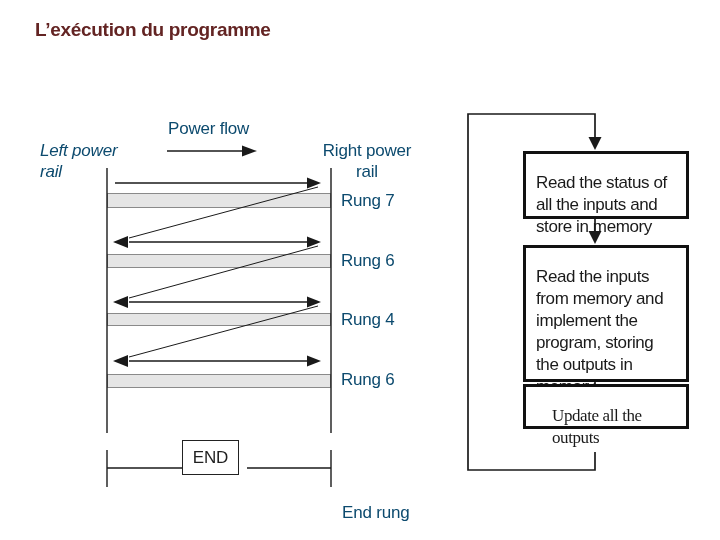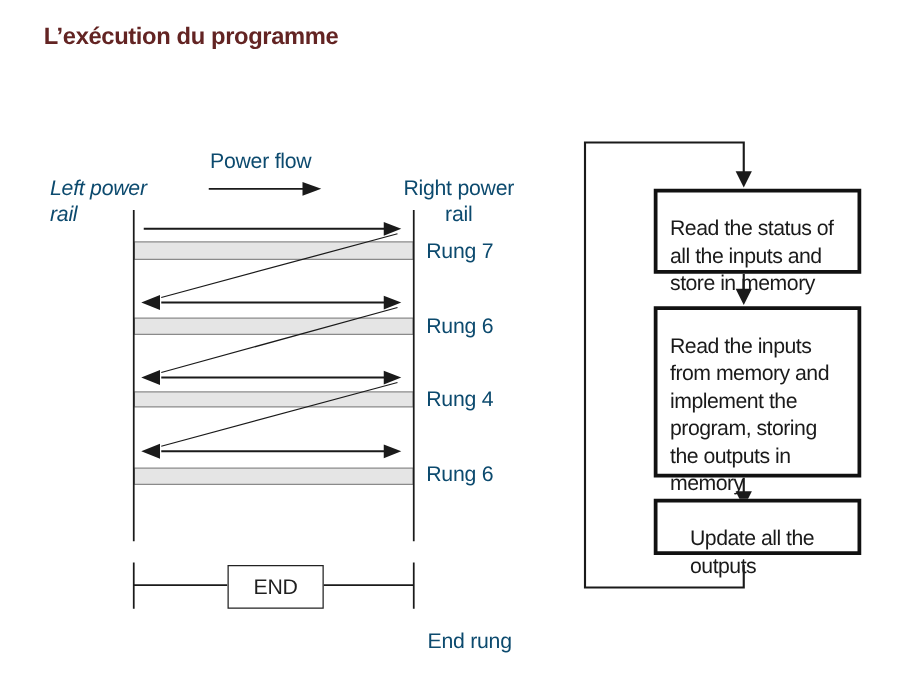--- a/index.html
+++ b/index.html
@@ -32,22 +32,22 @@
     font-size: 17px;
     line-height: 21px;
     letter-spacing: -0.2px;
     white-space: pre-line;
     color: #0c4a6e;
   }
   .lbl.right { text-align: center; }
   .rung-label { line-height: 17px; }
   .end-box {
     position: absolute;
-    left: 182px; top: 452px;
-    width: 77px; height: 35px;
+    left: 182px; top: 440px;
+    width: 57px; height: 35px;
     box-sizing: border-box;
     border: 1.4px solid #222222;
     background: #ffffff;
     display: flex;
     align-items: center;
     justify-content: center;
     font-size: 17px;
     letter-spacing: -0.2px;
     color: #1f1f1f;
     text-align: center;
@@ -61,21 +61,21 @@
     background: #ffffff;
     font-size: 17px;
     line-height: 22px;
     letter-spacing: -0.4px;
     white-space: pre-line;
     color: #1a1a1a;
     padding: 18px 2px 0 10px;
   }
   .flow-box.step1 { top: 151px; height: 68px; }
   .flow-box.step2 { top: 245px; height: 137px; }
-  .flow-box.step3 { top: 399px; height: 45px; padding-left: 26px; }
+  .flow-box.step3 { top: 384px; height: 45px; padding-left: 26px; font-family: Liberation Serif, serif; }
 </style>
 </head>
 <body>
 
 <div class="slide">
 
   <h1 class="slide-title" style="color: rgb(99, 36, 35);">L’exécution du programme</h1>
 
   <svg class="diagram-svg" viewBox="0 0 720 540" xmlns="http://www.w3.org/2000/svg">
 

